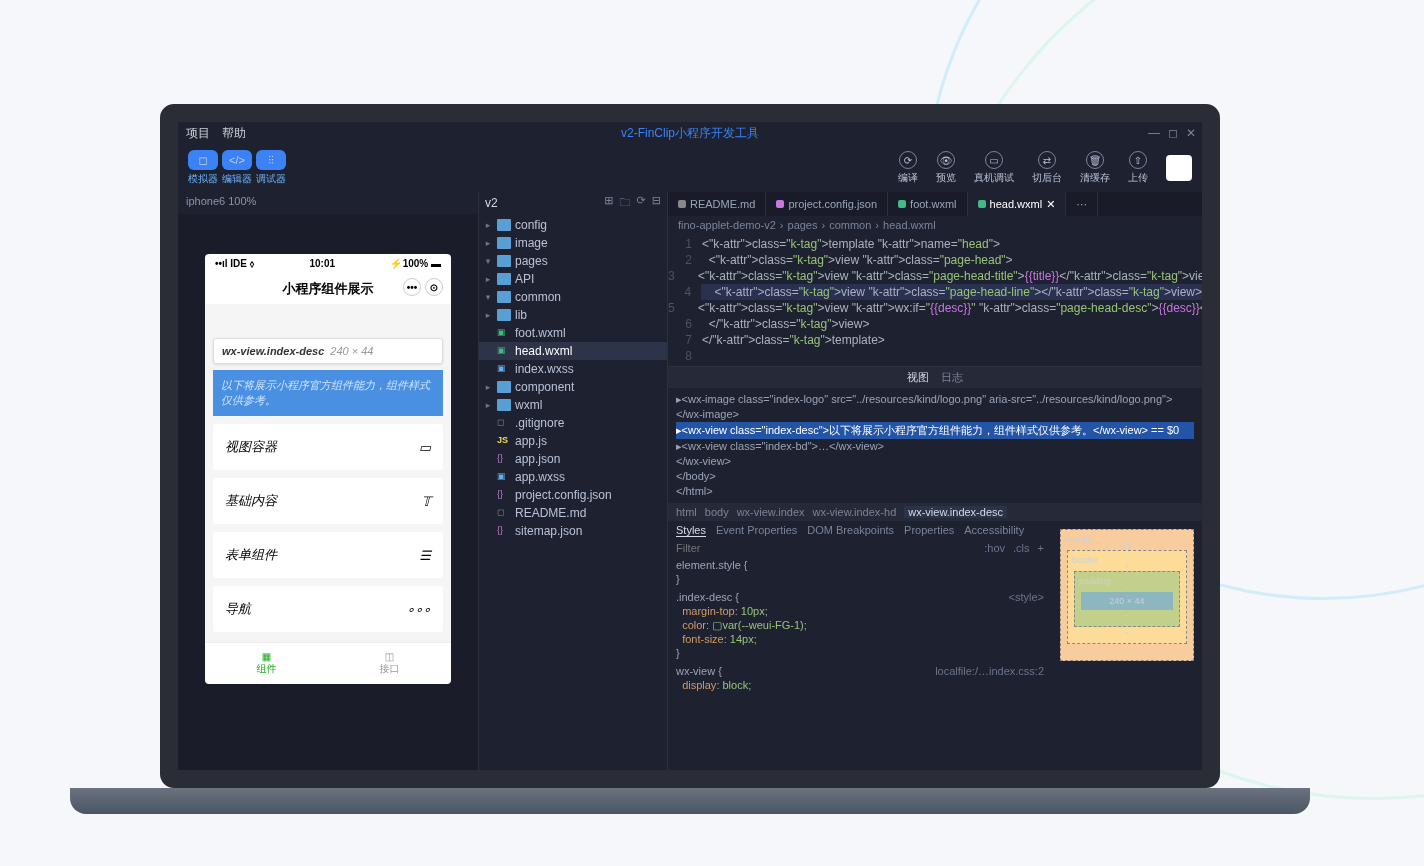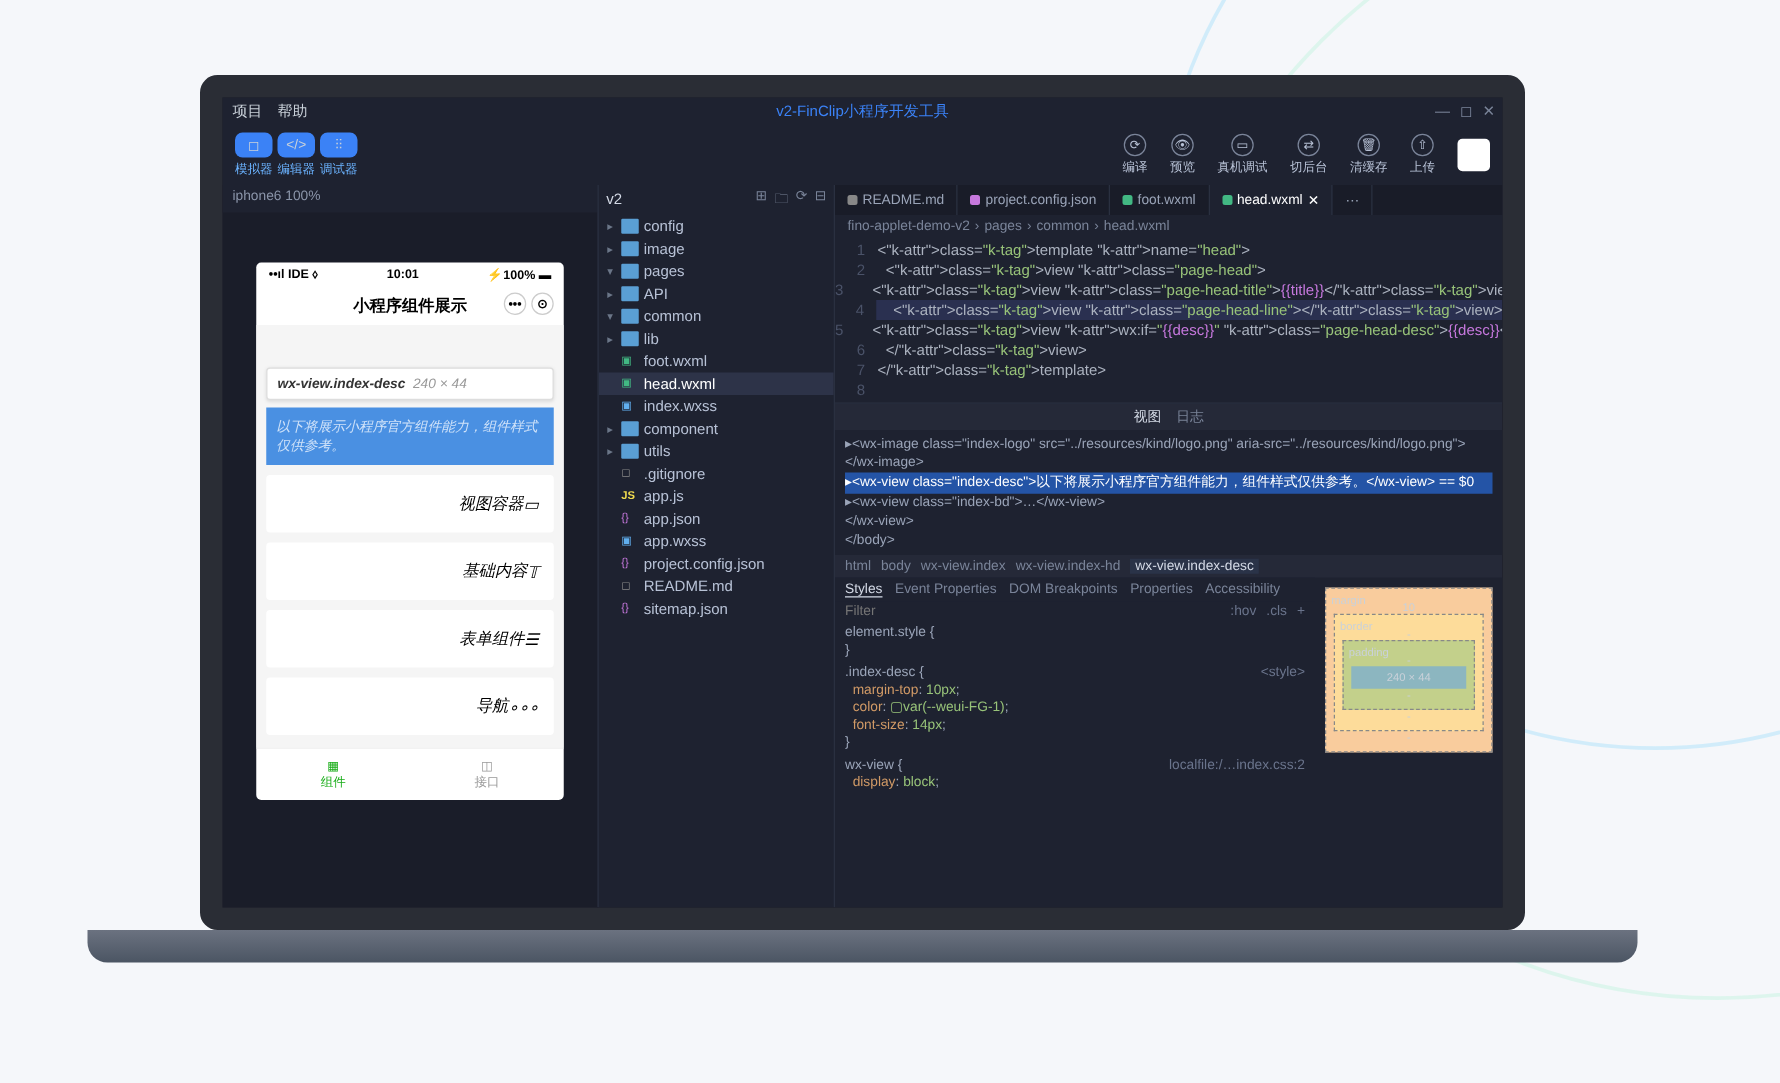--- a/index.html
+++ b/index.html
@@ -5,21 +5,21 @@
 * { margin: 0; padding: 0; box-sizing: border-box; font-family: -apple-system, "Segoe UI", Arial, sans-serif; }
 body { background: #f5f7fa; width: 1424px; height: 866px; position: relative; overflow: hidden; }
 
 
 .bg-curve { position: absolute; border: 3px solid #4fd1c5; border-radius: 50%; opacity: 0.3; }
 .bg-curve.c1 { width: 800px; height: 800px; right: -300px; top: -200px; border-color: #7dd3fc; }
 .bg-curve.c2 { width: 900px; height: 900px; right: -400px; top: -100px; border-color: #a7f3d0; }
 
 
 .laptop { position: absolute; left: 160px; top: 60px; width: 1060px; }
-.laptop-screen { background: #1a1d29; border: 18px solid #2a2d35; border-radius: 14px; height: 684px; position: relative; overflow: hidden; }
+.laptop-screen { background: #1a1d29; border: 18px solid #2a2d35; border-radius: 14px; height: 684px; position: relative; overflow: hidden; margin-top: 44px; }
 .laptop-base { height: 26px; background: linear-gradient(#6b7280,#4b5563); margin: 0 -90px; border-radius: 0 0 16px 16px; }
 
 
 .app { display:flex; flex-direction:column; height:100%; color:#c9d1d9; font-size:12px; }
 .menubar { display:flex; align-items:center; height:22px; padding:0 8px; background:#1e2230; gap:12px; position:relative; }
 .menubar .title { position:absolute; left:50%; transform:translateX(-50%); color:#3b82f6; }
 .win-controls { position:absolute; right:6px; display:flex; gap:8px; color:#7a8499; }
 
 .toolbar { display:flex; align-items:center; height:48px; padding:4px 10px; background:#1e2230; }
 .mode-group { display:flex; gap:4px; }
@@ -39,21 +39,21 @@
 .phone { margin:40px auto 0; width:246px; height:430px; background:#fff; border-radius:4px; color:#000; display:flex; flex-direction:column; overflow:hidden; }
 .phone-status { display:flex; justify-content:space-between; padding:4px 10px; font-size:10px; font-weight:600; }
 .phone-nav { text-align:center; font-size:13px; font-weight:600; padding:6px 0; position:relative; }
 .phone-nav .caps { position:absolute; right:8px; top:4px; display:flex; gap:4px; }
 .caps span { width:18px; height:18px; border:1px solid #ccc; border-radius:9px; display:flex; align-items:center; justify-content:center; font-size:10px; }
 .phone-body { flex:1; background:#f5f5f5; padding:8px; overflow:hidden;font-style:italic; }
 .tooltip-box { background:#fff; border:1px solid #ddd; border-radius:3px; padding:6px 8px; font-size:11px; margin:26px 0 6px; box-shadow:0 1px 3px rgba(0,0,0,0.1); }
 .tooltip-box b { color:#333; }
 .tooltip-box .dim { color:#999; margin-left:6px; }
 .highlight-band { background:#4a90e2; color:#cfe2f9; font-size:11px; padding:8px; text-align:left; }
-.menu-cell { background:#fff; border-radius:3px; margin-top:8px; padding:14px 12px; display:flex; justify-content:flex-end; align-items:center; font-size:13px; }
+.menu-cell { background:#fff; border-radius:3px; margin-top:8px; padding:14px 12px; display:flex; justify-content:space-between; align-items:center; font-size:13px; }
 .phone-tabbar { height:42px; border-top:1px solid #eee; display:flex; }
 .phone-tab { flex:1; display:flex; flex-direction:column; align-items:center; justify-content:center; font-size:10px; color:#999; }
 .phone-tab.active { color:#1aad19; }
 
 
 .tree-panel { width:190px; background:#1e2230; border-left:1px solid #2a3040; border-right:1px solid #2a3040; overflow:hidden; }
 .tree-head { height:22px; display:flex; align-items:center; padding:0 6px; font-size:12px; color:#d4dae6; justify-content:space-between; }
 .tree-head .icons { display:flex; gap:6px; color:#7a8499; font-size:11px; }
 .tree { padding:2px 0; font-size:12px; color:#b8c2d6; }
 .tree .node { display:flex; align-items:center; gap:4px; padding:2px 4px; white-space:nowrap; cursor:default; }
@@ -281,21 +281,21 @@
                 <span>index.wxss</span>
               </div>
       <div class="node in2">
                 <span class="chev">▸</span>
                 <span class="fico folder"></span>
                 <span>component</span>
               </div>
       <div class="node in1">
                 <span class="chev">▸</span>
                 <span class="fico folder"></span>
-                <span>utils</span>
+                <span>wxml</span>
               </div>
       <div class="node in1">
                 <span class="chev"></span>
                 <span class="fico f-md">◻</span>
                 <span>.gitignore</span>
               </div>
       <div class="node in1">
                 <span class="chev"></span>
                 <span class="fico f-js">JS</span>
                 <span>app.js</span>
@@ -391,20 +391,21 @@
       <div class="dt-tabs">
        <span class="on">视图</span>
        <span>日志</span>
       </div>
       <div class="elements">
        <div>▸&lt;wx-image class="index-logo" src="../resources/kind/logo.png" aria-src="../resources/kind/logo.png"&gt;&lt;/wx-image&gt;</div>
        <div class="sel">▸&lt;wx-view class="index-desc"&gt;以下将展示小程序官方组件能力，组件样式仅供参考。&lt;/wx-view&gt; == $0</div>
        <div>▸&lt;wx-view class="index-bd"&gt;…&lt;/wx-view&gt;</div>
        <div>&lt;/wx-view&gt;</div>
        <div>&lt;/body&gt;</div>
+       <div>&lt;/html&gt;</div>
       </div>
       <div class="bc-path">
        <span>html</span>
                 <span>body</span>
                 <span>wx-view.index</span>
                 <span>wx-view.index-hd</span>
                 <span class="on">wx-view.index-desc</span>
       </div>
       <div class="styles-row">
        <div class="styles-left">

